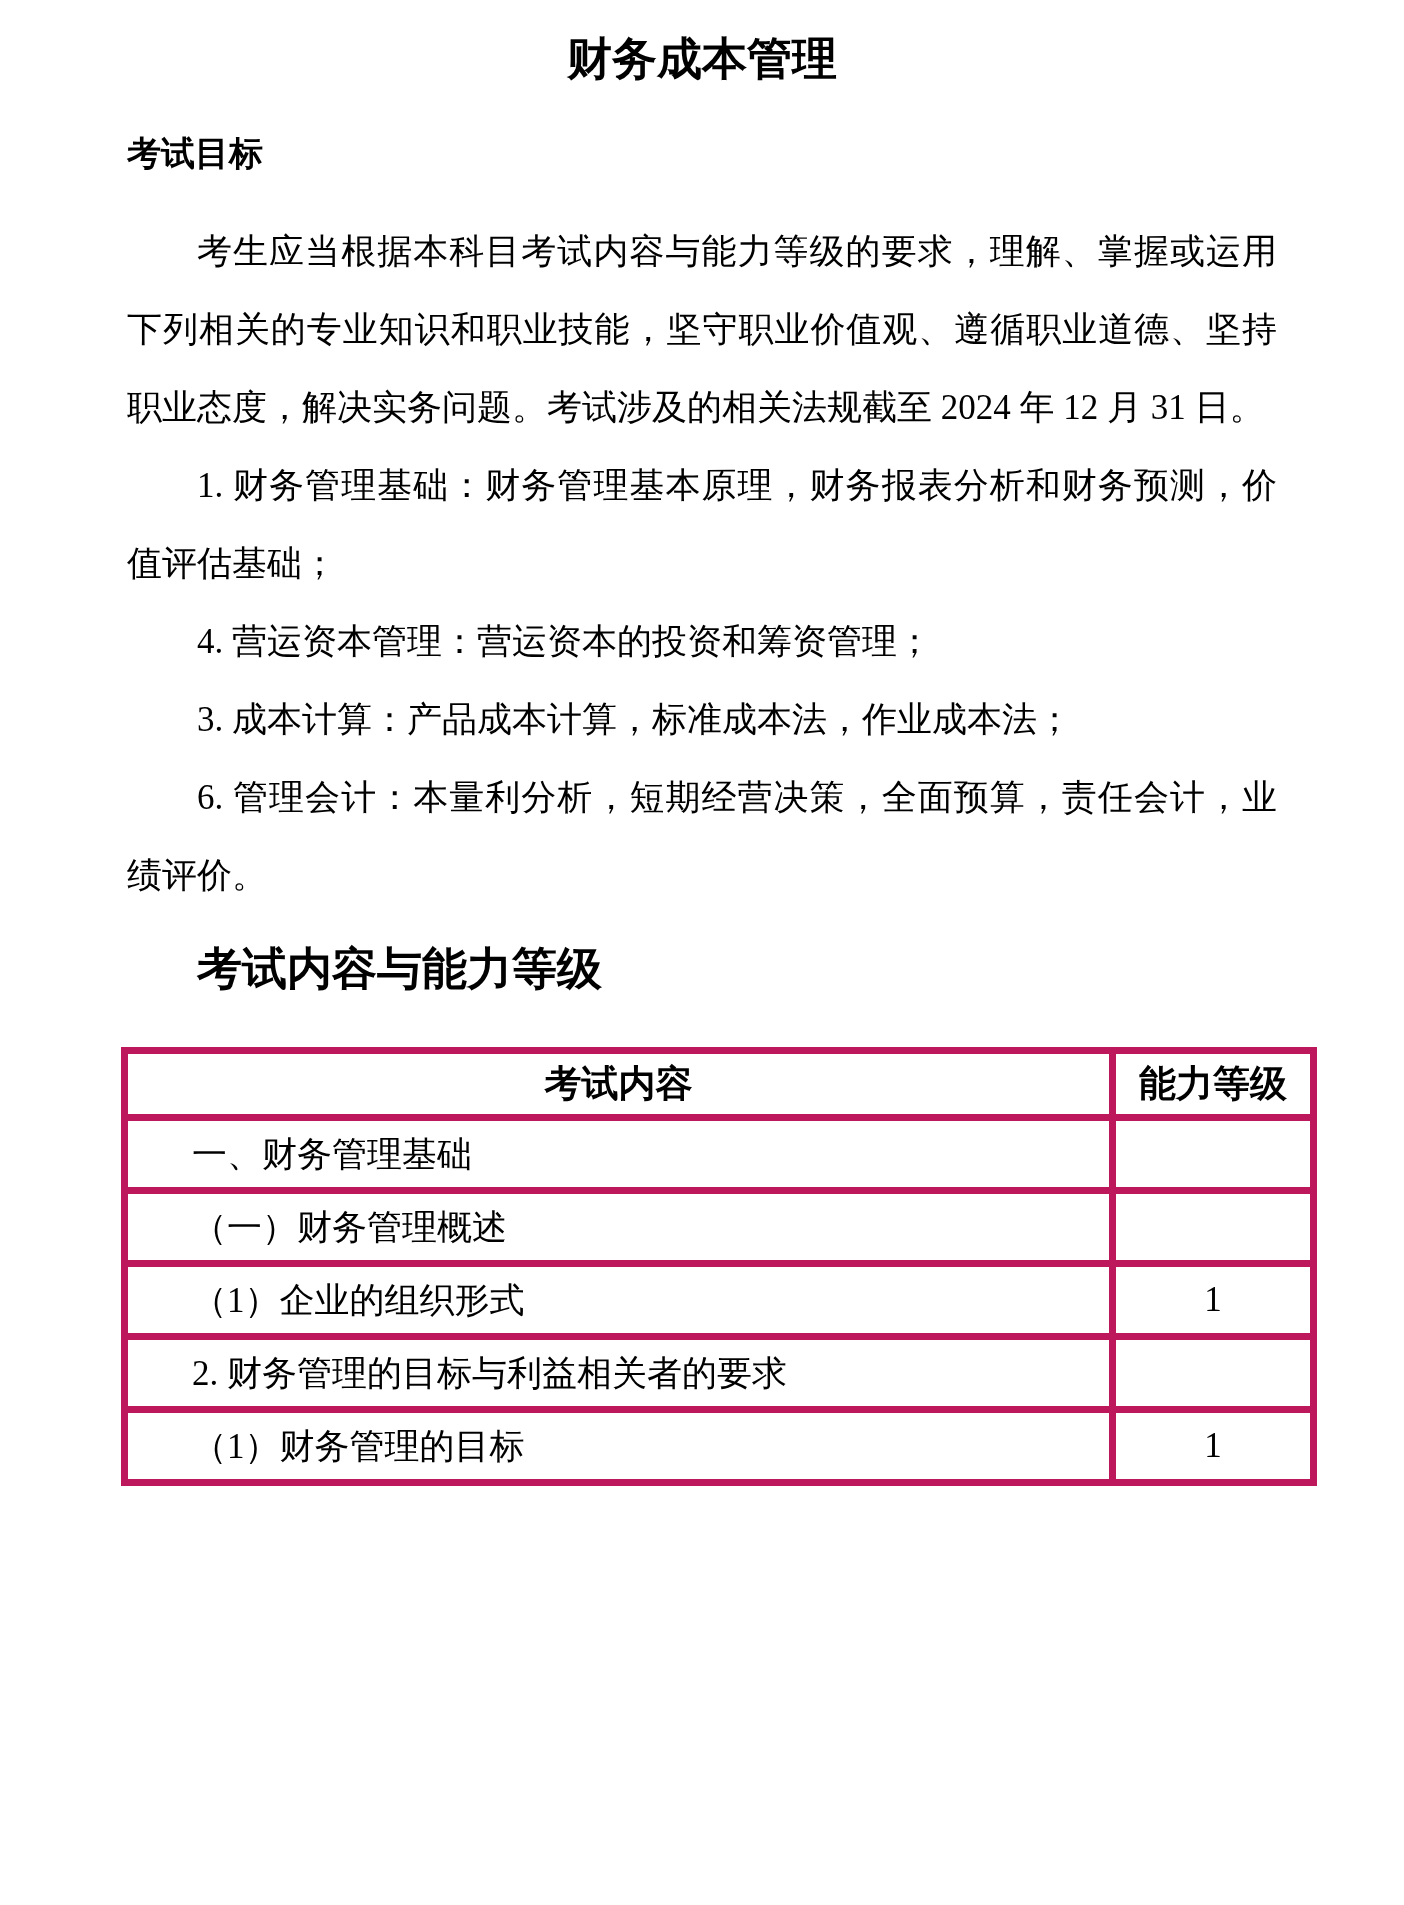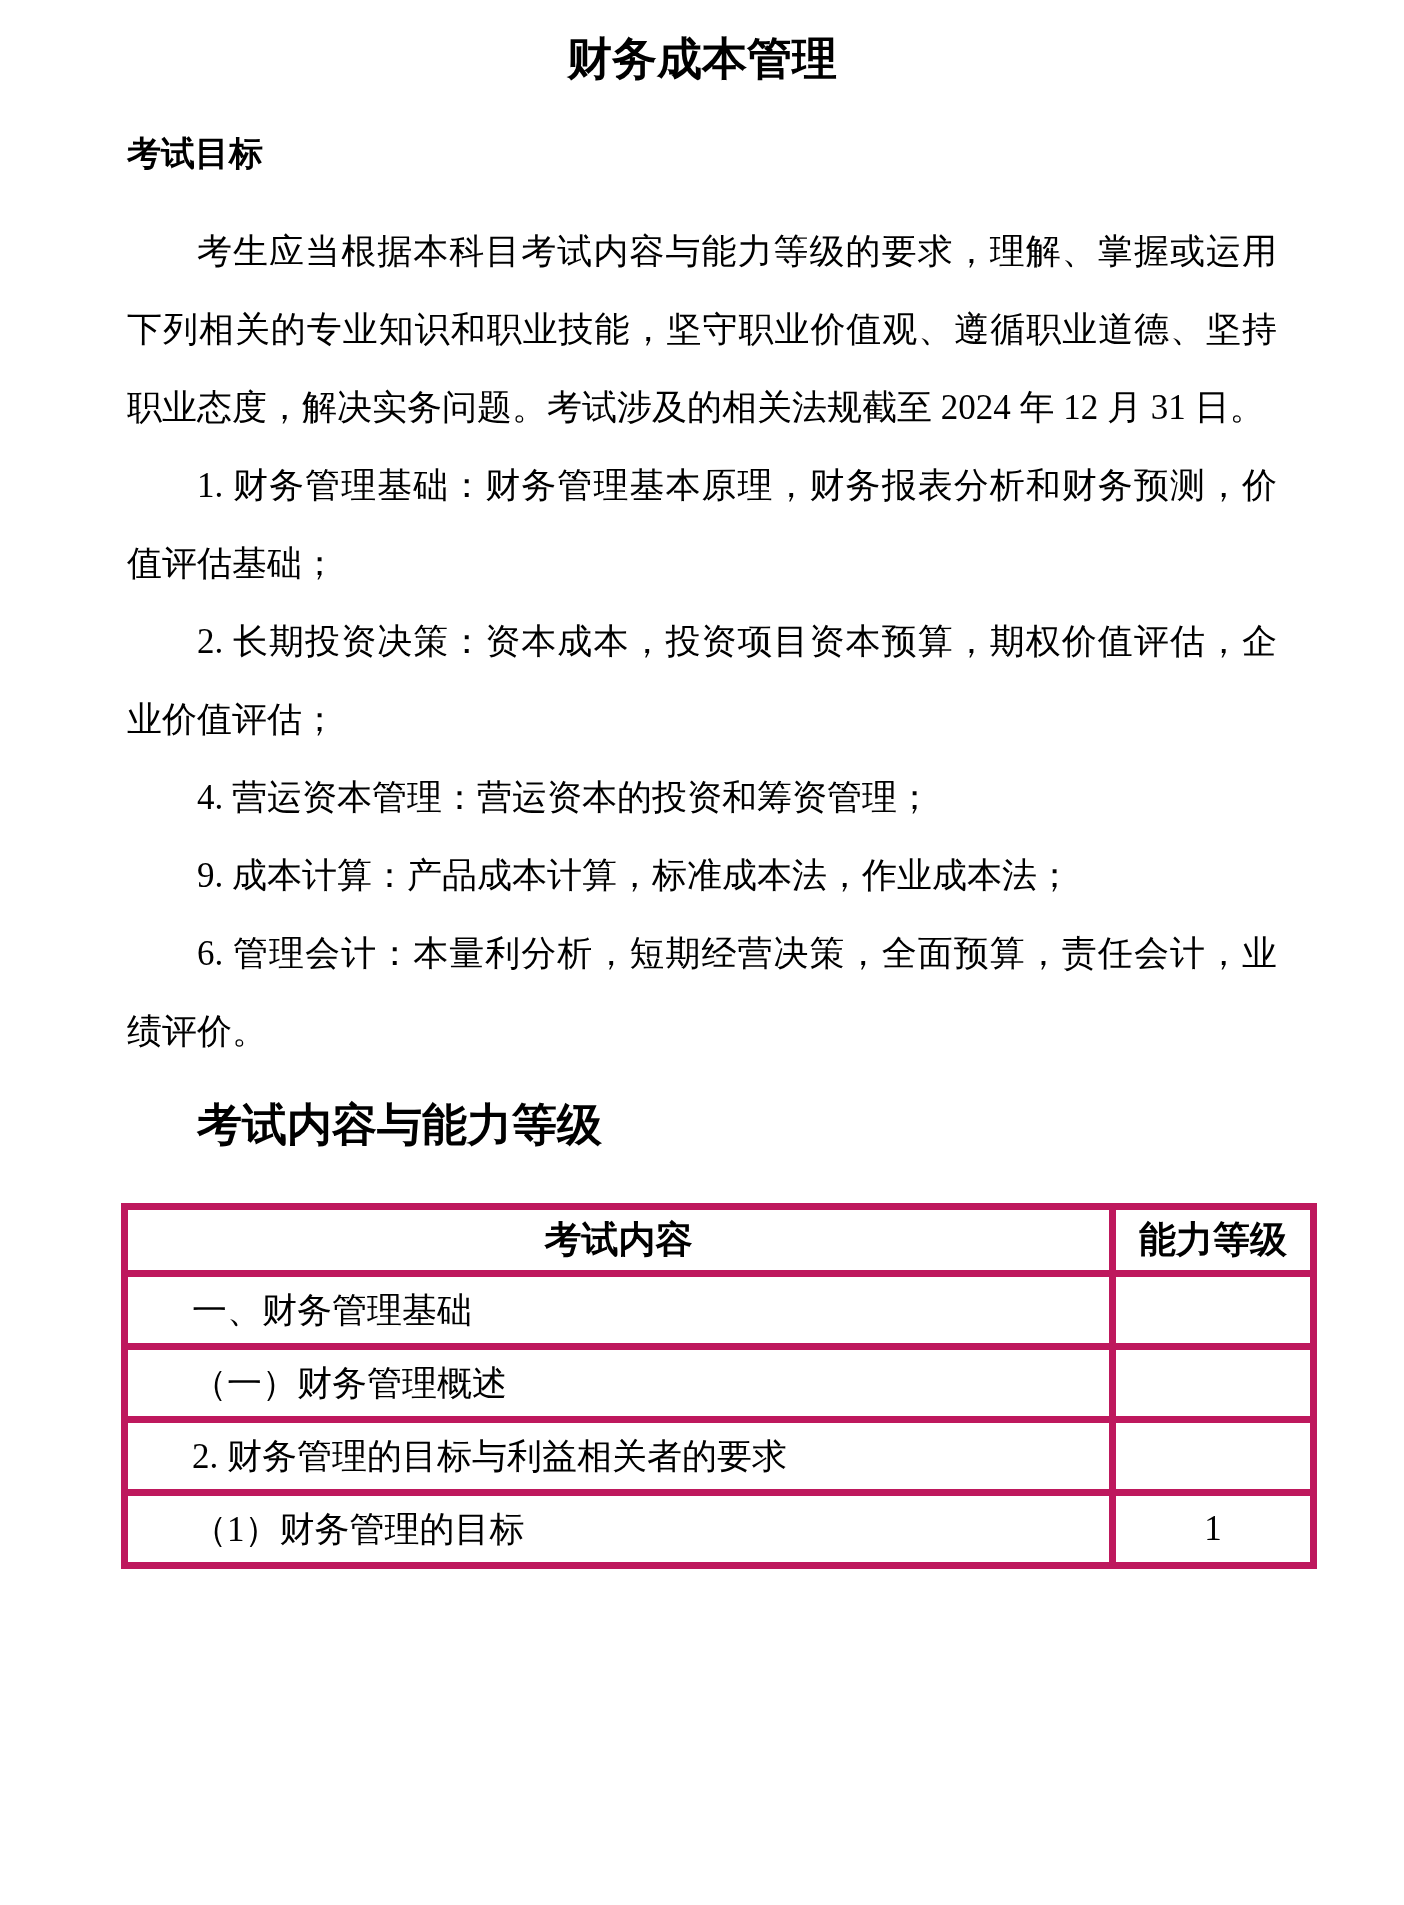--- a/index.html
+++ b/index.html
@@ -93,23 +93,22 @@
 
 <div class="page">
 
   <h1 class="doc-title">财务成本管理</h1>
 
   <h2 class="section-heading">考试目标</h2>
 
   <div class="body-text">
     <p>考生应当根据本科目考试内容与能力等级的要求，理解、掌握或运用下列相关的专业知识和职业技能，坚守职业价值观、遵循职业道德、坚持职业态度，解决实务问题。考试涉及的相关法规截至 2024 年 12 月 31 日。</p>
     <p>1. 财务管理基础：财务管理基本原理，财务报表分析和财务预测，价值评估基础；</p>
-    <p>2. 长期投资决策：资本成本，投资项目资本预算，期权价值评估，企业价值评估；</p>
     <p>4. 营运资本管理：营运资本的投资和筹资管理；</p>
-    <p>9. 成本计算：产品成本计算，标准成本法，作业成本法；</p>
+    <p>3. 成本计算：产品成本计算，标准成本法，作业成本法；</p>
     <p>6. 管理会计：本量利分析，短期经营决策，全面预算，责任会计，业绩评价。</p>
   </div>
 
   <h2 class="section-heading-2">考试内容与能力等级</h2>
 
   <table class="content-table">
     <colgroup>
       <col class="col-content">
       <col class="col-level">
     </colgroup>
@@ -122,20 +121,24 @@
     <tbody>
       <tr>
         <td class="cell-content">一、财务管理基础</td>
         <td class="cell-level"></td>
       </tr>
       <tr>
         <td class="cell-content">（一）财务管理概述</td>
         <td class="cell-level"></td>
       </tr>
       <tr>
+        <td class="cell-content">（1）企业的组织形式</td>
+        <td class="cell-level">1</td>
+      </tr>
+      <tr>
         <td class="cell-content">2. 财务管理的目标与利益相关者的要求</td>
         <td class="cell-level"></td>
       </tr>
       <tr>
         <td class="cell-content">（1）财务管理的目标</td>
         <td class="cell-level">1</td>
       </tr>
     </tbody>
   </table>
 

